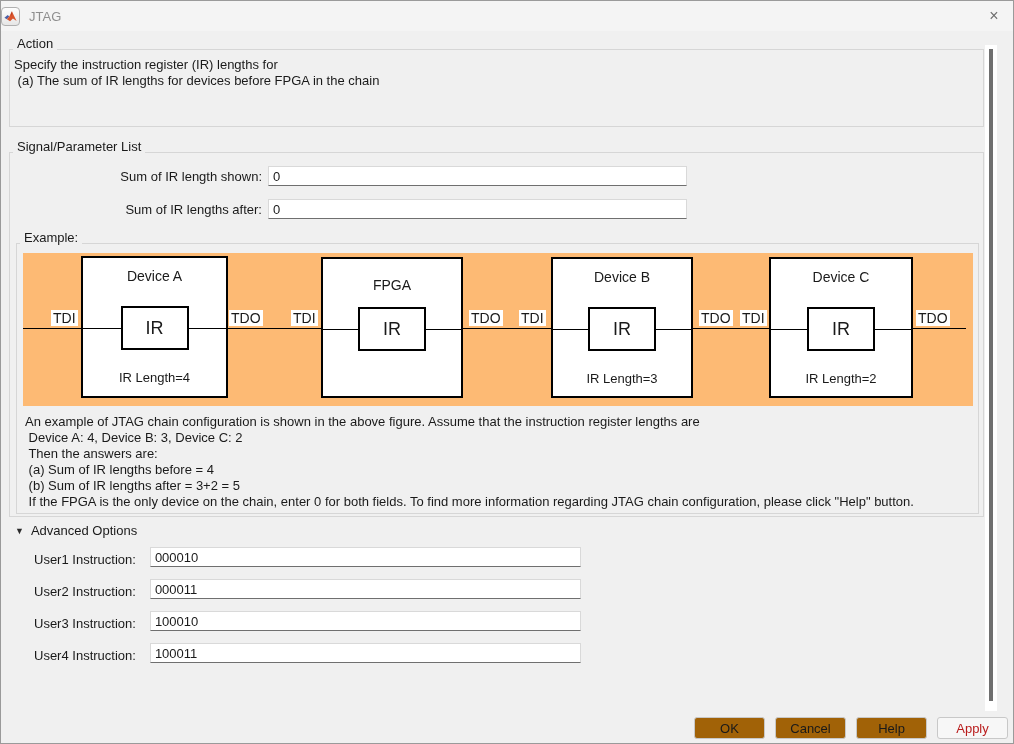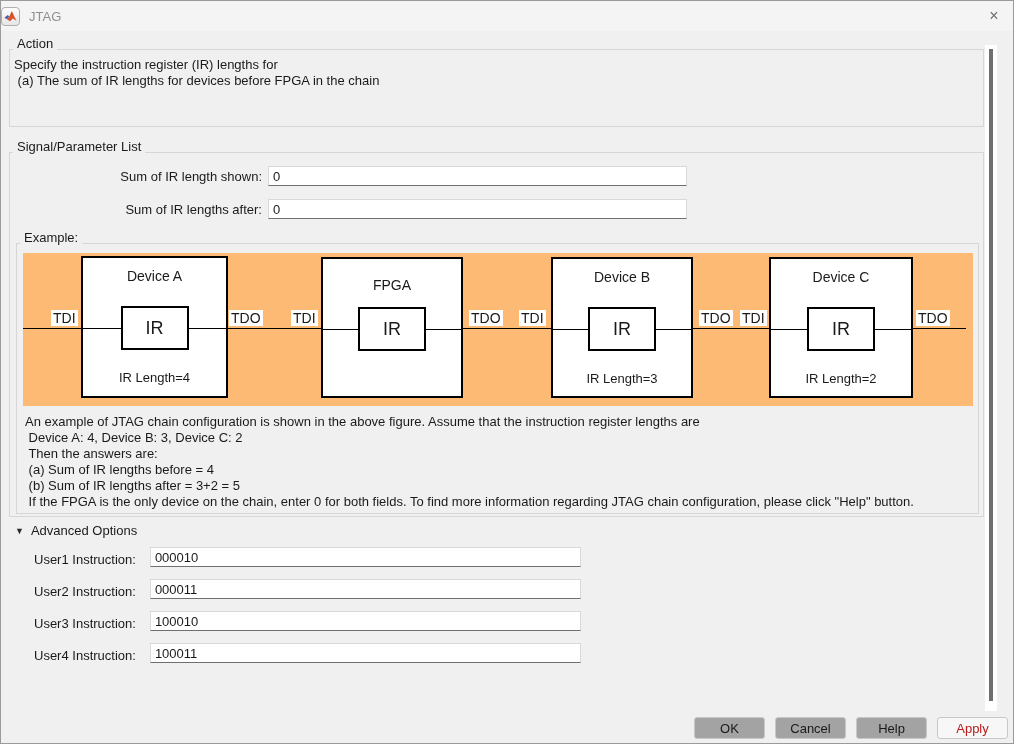--- a/index.html
+++ b/index.html
@@ -69,21 +69,21 @@
   .adv-row { position:absolute; left:33px; width:547px; display:flex; align-items:flex-end; height:21px;gap:7px; }
   .adv-row .alabel { padding-right:7px; white-space:nowrap; }
   .adv-row input { flex:1; min-width:0; }
   
   .scroll-track { position:absolute; left:984px; top:44px; width:12px; height:666px; background:#ffffff; }
   .scroll-thumb { position:absolute; left:4px; top:4px; width:4px; height:652px; background:#6f6f6f; }
   
   .btn-row { position:absolute; right:5px; bottom:4px; display:flex; }
   .btn {
     width:71px; height:22px; margin-left:10px;
-    background:#a3a3a3; border:1px solid #c8c8c8; border-radius:3px;
+    background:#a16207; border:1px solid #c8c8c8; border-radius:3px;
     font-family:"Liberation Sans",sans-serif; font-size:13px; color:#1a1a1a;
     display:flex; align-items:center; justify-content:center; cursor:default;
   }
   .btn.disabled { color:#b91c1c; background:#f7f7f7; }
 </style>
 </head>
 <body>
 
 <div class="window">
 

